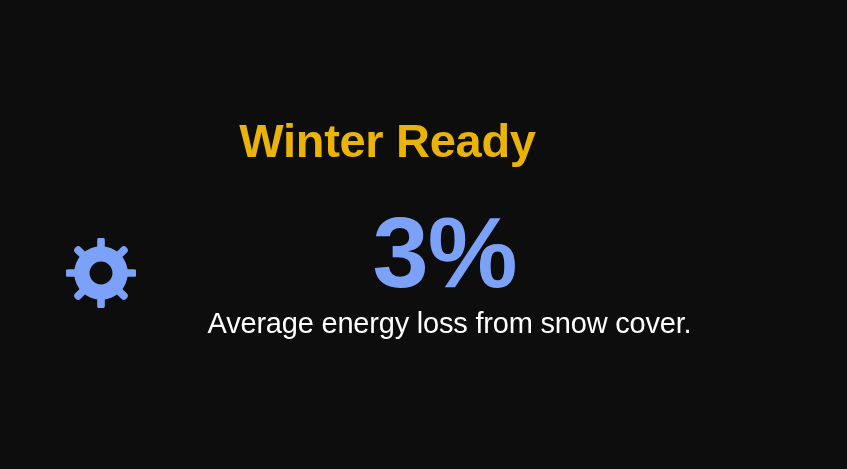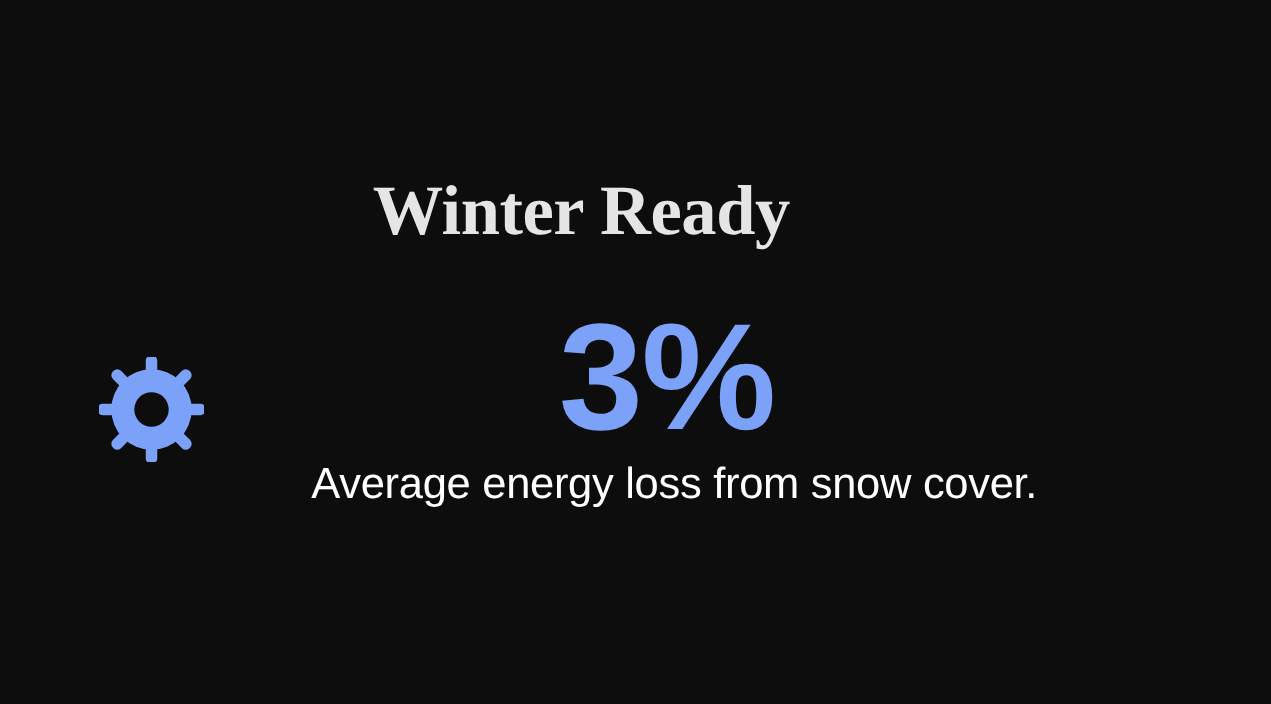--- a/index.html
+++ b/index.html
@@ -45,27 +45,26 @@
     width: 847px;
     height: 469px;
   }
 
   .stat-title {
     position: absolute;
     left: 0;
     top: 113px;
     width: 775px;
     text-align: center;
-    color: #e5e5e5;
+    color: #eab308;
     font-size: 47px;
     font-weight: bold;
     line-height: 56px;
     letter-spacing: -0.3px;
     white-space: nowrap;
-    font-family: Liberation Serif, serif;
   }
 
   .stat-value {
     position: absolute;
     left: 0;
     top: 199px;
     width: 889px;
     text-align: center;
     color: #7ba2f8;
     font-size: 101px;

